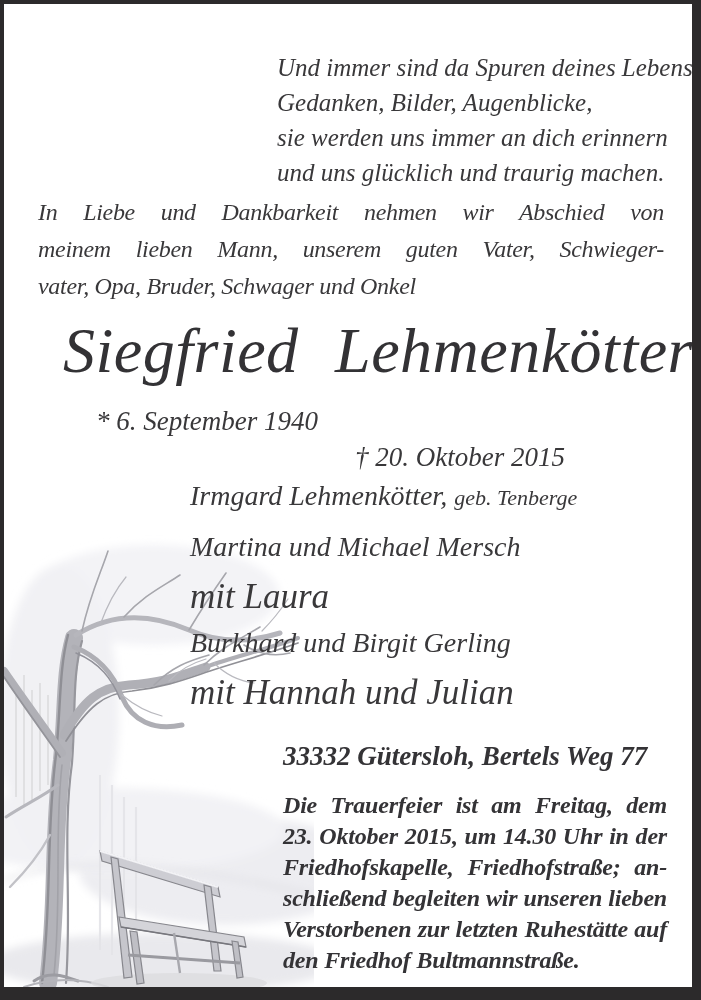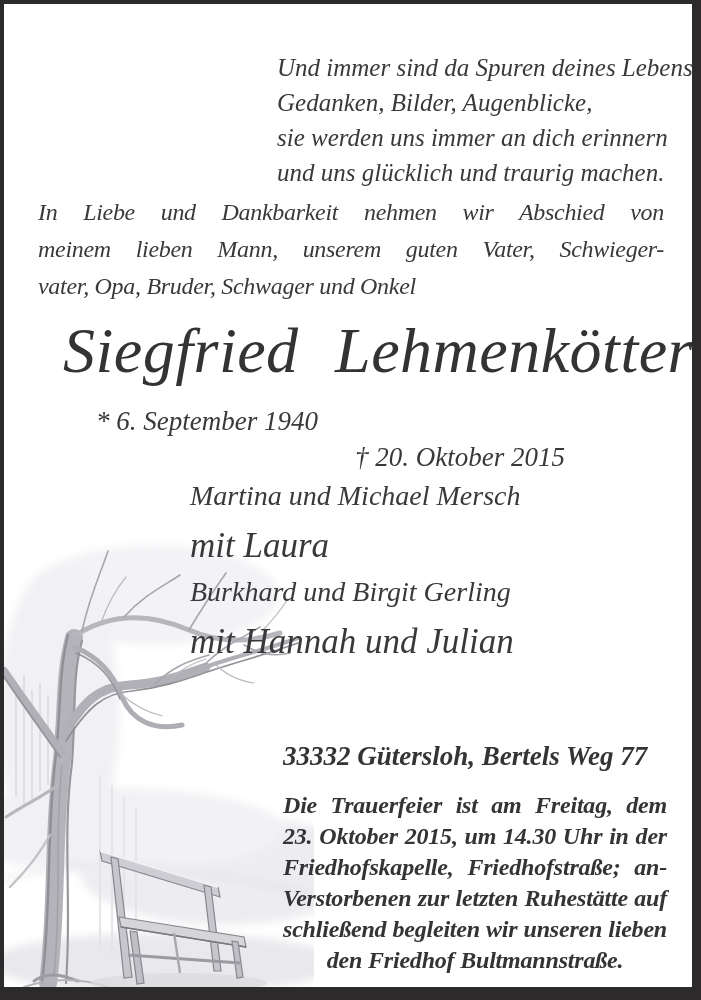--- a/index.html
+++ b/index.html
@@ -41,21 +41,21 @@
   .mourners{position:absolute;left:186px;top:476px;font-size:28px;line-height:32px;white-space:nowrap;}
   .mourners .group1{margin-bottom:17px;}
   .mourners .group2{margin-bottom:14px;}
   .maiden{font-size:22px;}
   .children-line{font-size:35px;margin-top:18px;}
 
   .address{position:absolute;left:279px;top:737px;font-size:27px;font-weight:700;white-space:nowrap;color:#343336;}
 
   .funeral{position:absolute;left:279px;top:786px;width:384px;font-size:24px;line-height:31px;letter-spacing:-0.2px;font-weight:600;color:#343336;}
   .funeral .jl{text-align:justify;text-align-last:justify;}
-  .funeral .ll{text-align:center;}
+  .funeral .ll{text-align:left;}
 </style>
 </head>
 <body>
 
 <div class="notice">
   <div class="content">
 
     <svg class="sketch" viewBox="0 0 310 452" aria-hidden="true">
       <defs>
         <filter id="soft1" x="-20%" y="-20%" width="140%" height="140%">
@@ -166,36 +166,40 @@
       </div>
 
       <div class="deceased-name">Siegfried Lehmenkötter</div>
 
       <div class="dates">
         <span class="birth">* 6. September 1940</span>
         <span class="death">† 20. Oktober 2015</span>
       </div>
 
       <div class="mourners">
+        <div class="group1">
+          <span>Irmgard Lehmenkötter,</span>
+          <span class="maiden">geb. Tenberge</span>
+        </div>
         <div class="group2">
           <div>Martina und Michael Mersch</div>
           <div class="children-line">mit Laura</div>
         </div>
         <div class="group3">
           <div>Burkhard und Birgit Gerling</div>
           <div class="children-line">mit Hannah und Julian</div>
         </div>
       </div>
 
       <div class="address">33332 Gütersloh, Bertels Weg 77</div>
 
       <div class="funeral">
         <div class="jl">Die Trauerfeier ist am Freitag, dem</div>
         <div class="jl">23. Oktober 2015, um 14.30 Uhr in der</div>
         <div class="jl">Friedhofskapelle, Friedhofstraße; an-</div>
+        <div class="jl">schließend begleiten wir unseren lieben</div>
         <div class="jl">Verstorbenen zur letzten Ruhestätte auf</div>
-        <div class="jl">schließend begleiten wir unseren lieben</div>
         <div class="ll">den Friedhof Bultmannstraße.</div>
       </div>
     </div>
 
   </div>
 </div>
 
 </body></html>

